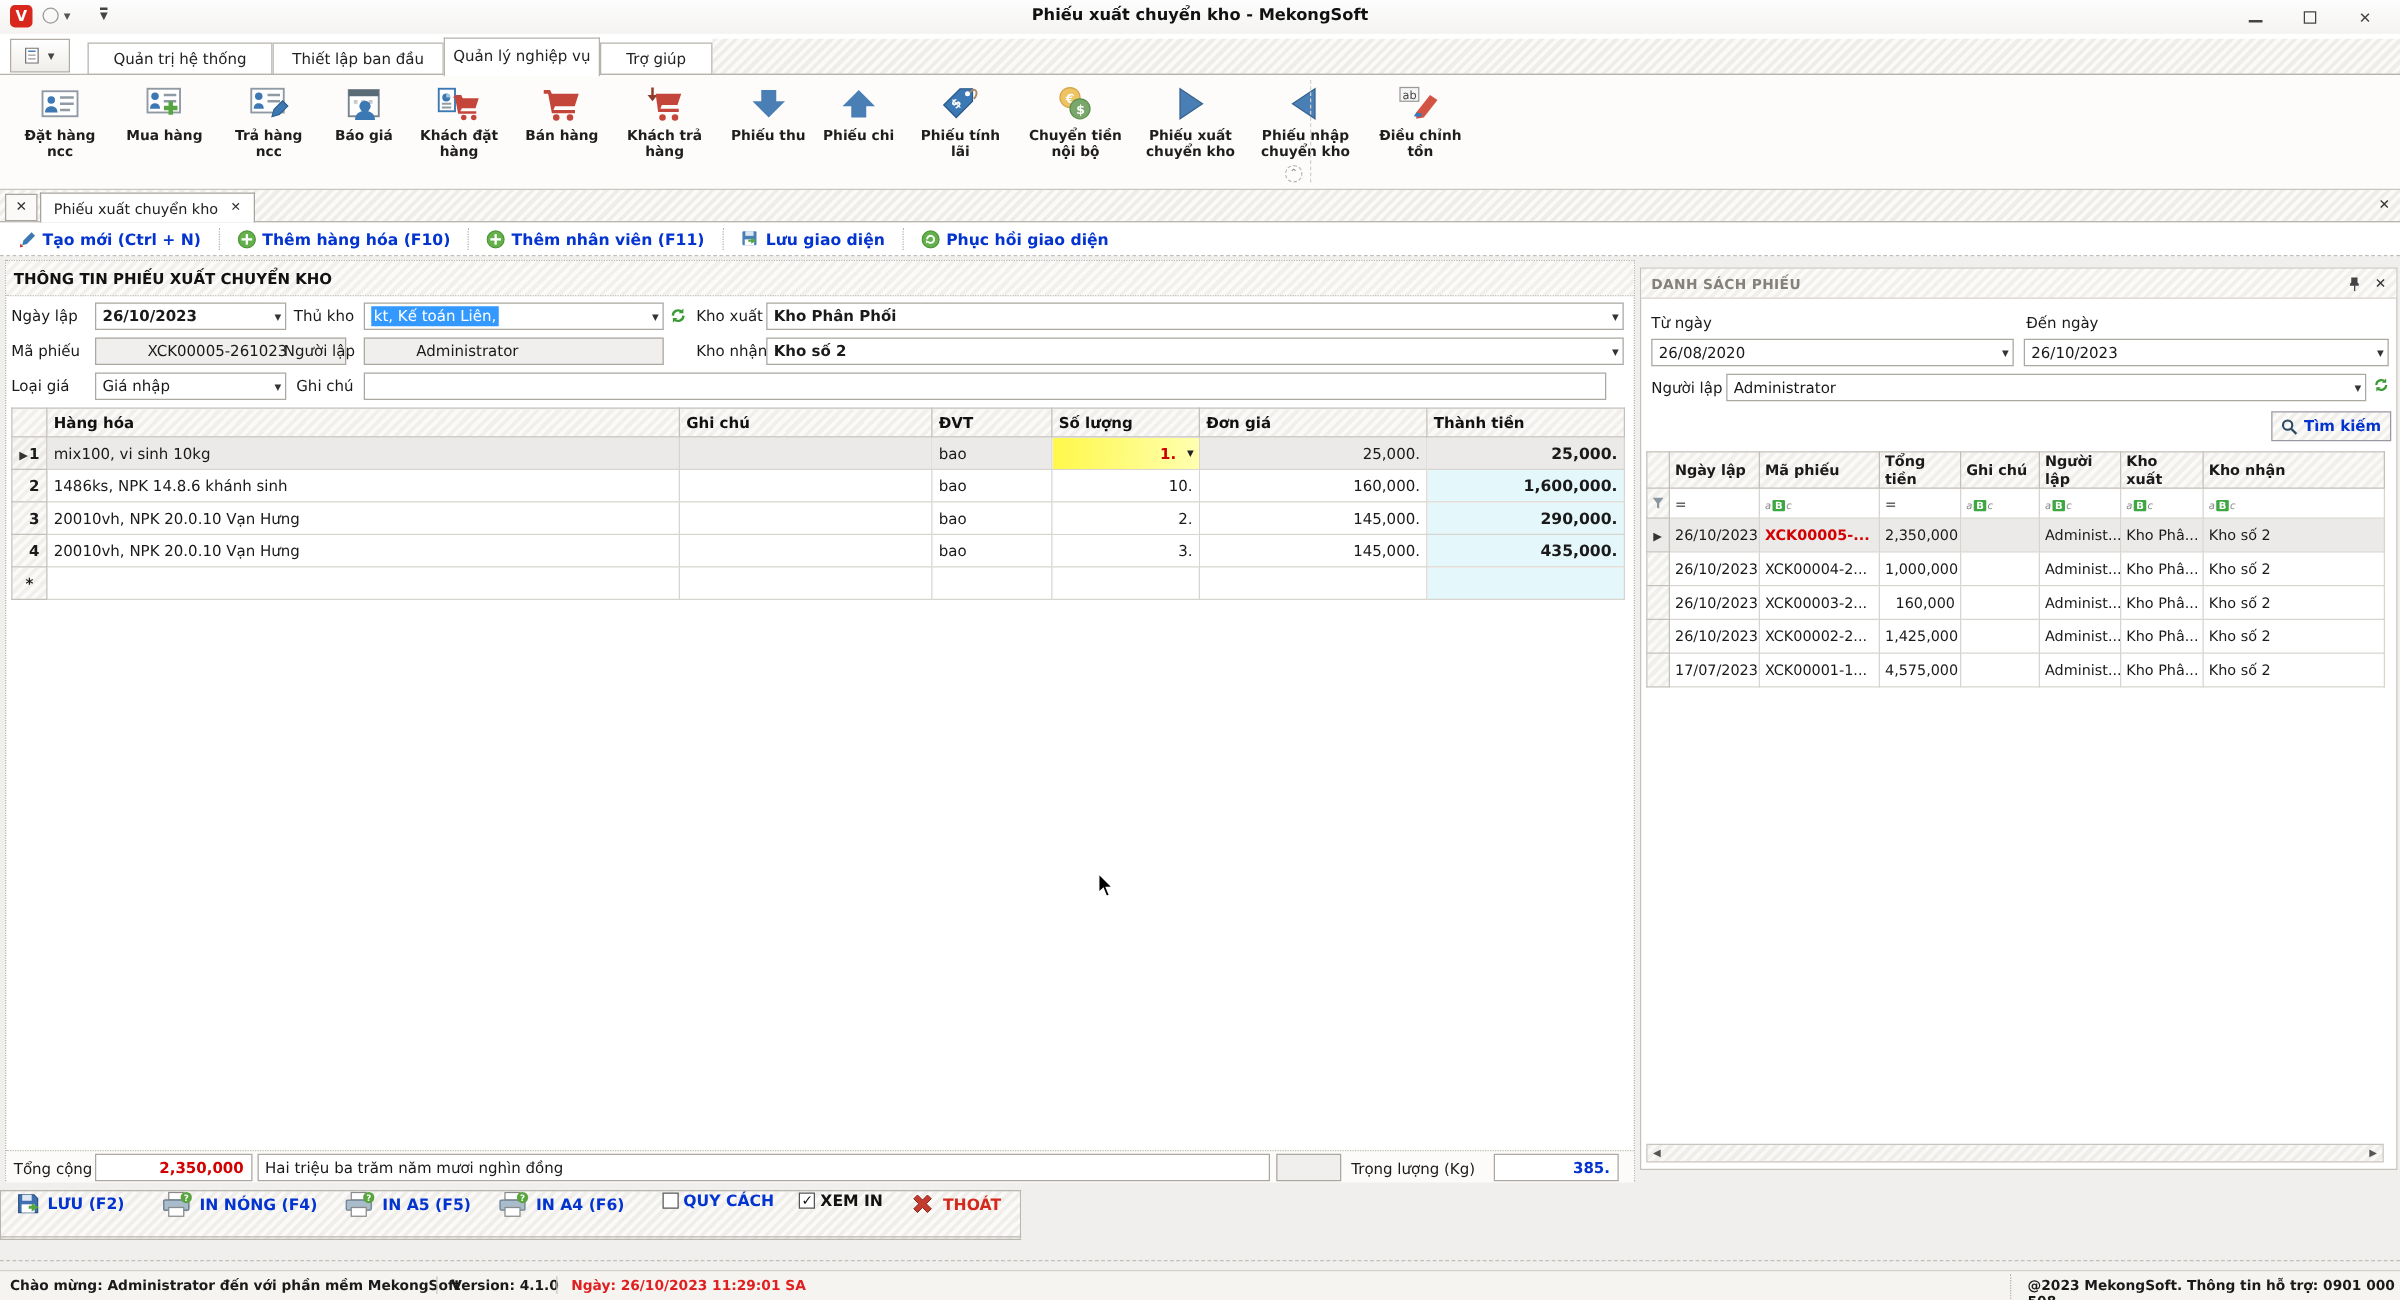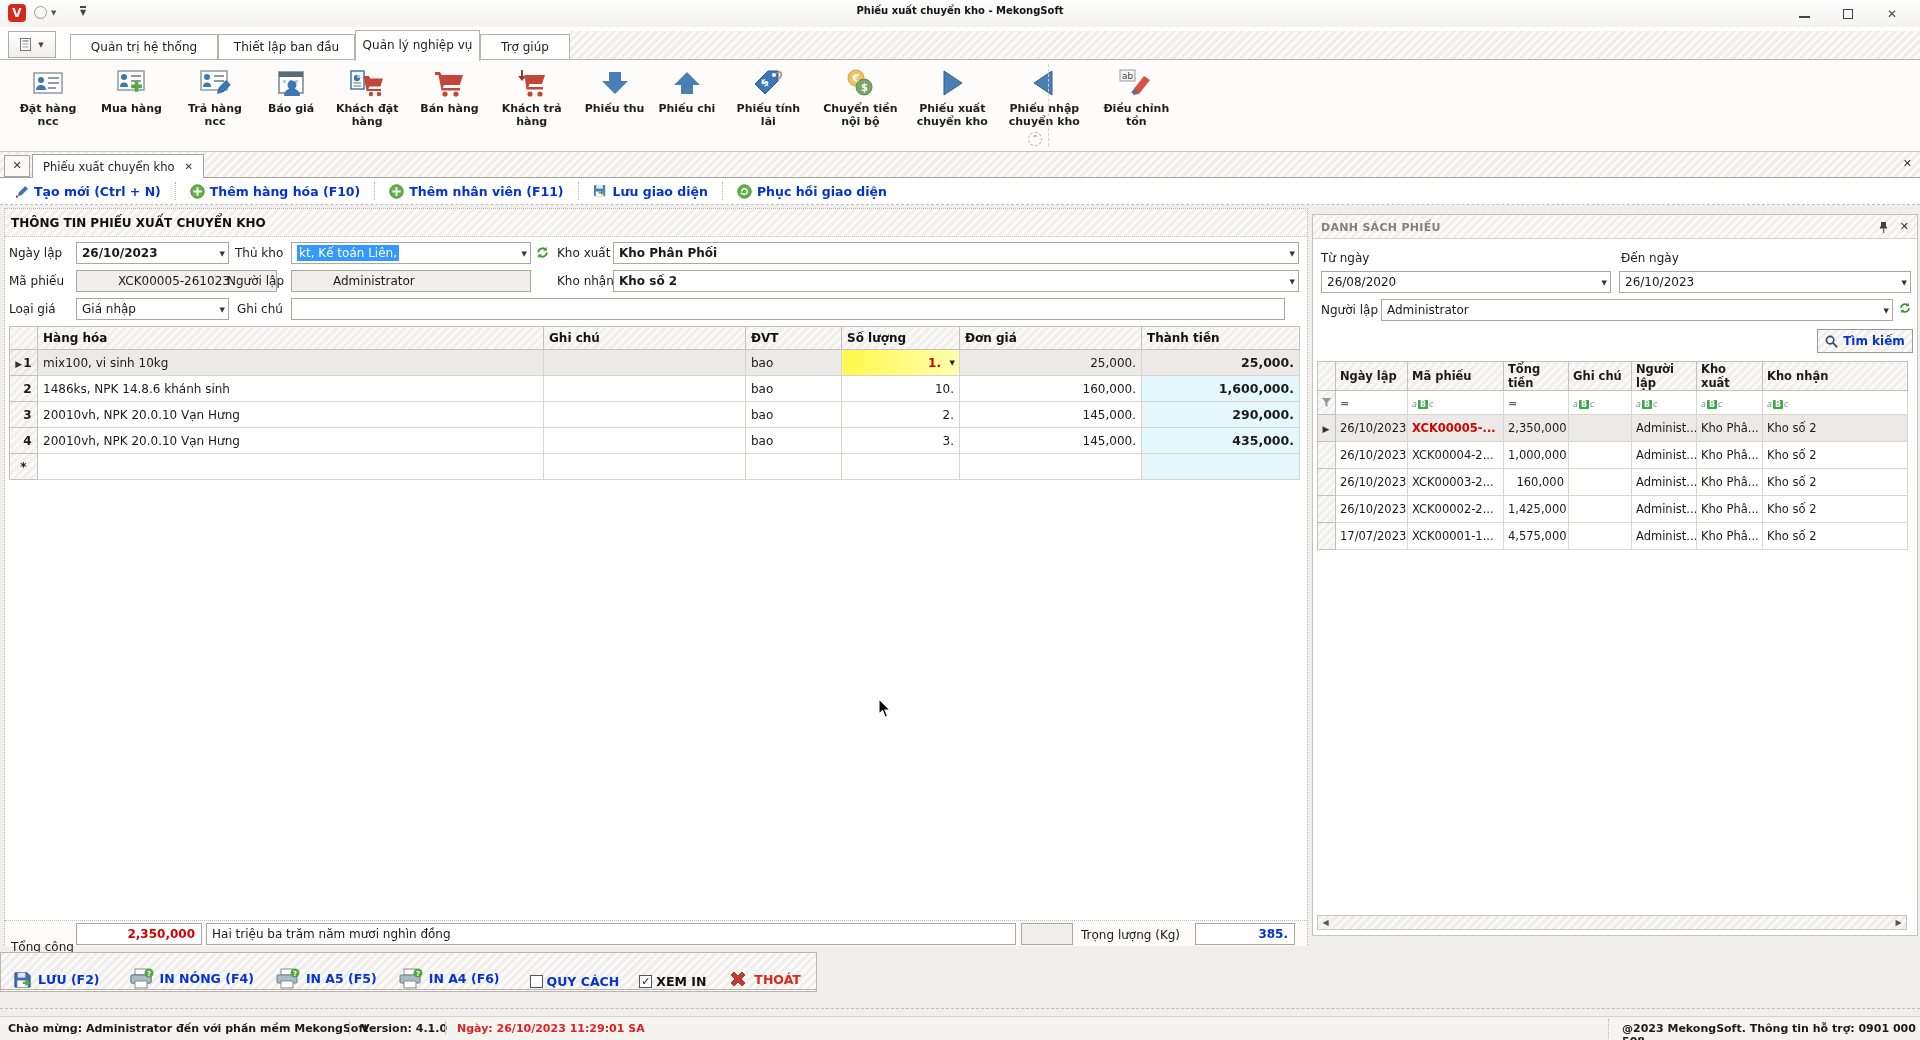--- a/index.html
+++ b/index.html
@@ -6,21 +6,21 @@
   html,body { width:1920px; height:1040px; overflow:hidden; }
   body { font-family:"DejaVu Sans","Liberation Sans",sans-serif; font-size:12px; color:#1a1a1a; background:#f0efed; }
   .app { position:relative; width:1920px; height:1040px; background:#f0efed; }
 
   
   .titlebar { position:absolute; left:0; top:0; width:1920px; height:27px; background:linear-gradient(#fdfdfd,#f4f3f1); }
   .logo { position:absolute; left:8px; top:4px; width:18px; height:18px; background:#d8281e; border-radius:4px; color:#fff; font-weight:bold; font-size:12px; text-align:center; line-height:18px; }
   .qat-circle { position:absolute; left:34px; top:6px; width:13px; height:13px; border:1.5px solid #9a9a9a; border-radius:50%; }
   .qat-dd1 { position:absolute; left:51px; top:9px; font-size:7px; color:#555; }
   .qat-custom { position:absolute; left:80px; top:6px; font-size:8px; color:#444; border-top:2px solid #444; padding-top:0px; line-height:10px; }
-  .wtitle { position:absolute; left:0; top:5px; width:100%; text-align:center; font-weight:bold; font-size:10px; color:#111; }
+  .wtitle { position:absolute; left:0; top:5px; width:100%; text-align:center; font-weight:bold; font-size:13px; color:#111; }
   .winbtns { position:absolute; right:6px; top:0; height:27px; display:flex; }
   .winbtn { width:44px; height:27px; display:flex; align-items:center; justify-content:center; color:#444; font-size:12px; }
   .ic-min { display:inline-block; width:11px; border-bottom:2px solid #444; height:2px; margin-top:6px;}
   .ic-max { display:inline-block; width:10px; height:10px; border:1.5px solid #444; }
 
   
   .tabstrip { position:absolute; left:0; top:27px; width:1920px; height:33px; background:#fff; }
   .tabstrip .hatchzone { position:absolute; left:570px; top:4px; right:0; height:29px; background:repeating-linear-gradient(135deg,#efede9 0 3px,#fbfaf8 3px 6px); border-bottom:1px solid #b7b3ad; }
   .appmenu { position:absolute; left:8px; top:4px; width:48px; height:27px; border:1px solid #b0aca6; background:linear-gradient(#ffffff,#f0eeea); display:flex; align-items:center; justify-content:center; gap:4px; }
   .rtab { position:absolute; top:7px; height:26px; line-height:24px; text-align:center; font-size:12px; color:#222; border:1px solid #b7b3ad; background:#fff; }
@@ -97,21 +97,21 @@
   .sgrid .num { text-align:right; }
   .f-cell { height:24px !important; }
   .f-eq,.f-abc { display:none; }
   .f-eq.show { display:inline; color:#666; font-weight:bold; font-size:11px; }
   .f-abc.show { display:inline-flex; align-items:center; font-size:8px; color:#888; }
   .f-abc b { background:#3da742; color:#fff; font-size:8px; padding:0 2px; margin:0 1px; border-radius:1px; }
   .hscroll { position:absolute; left:4px; top:700px; width:590px; height:15px; border:1px solid #c8c4be; background:repeating-linear-gradient(135deg,#efede9 0 3px,#f9f8f6 3px 6px); }
   .hs-arrow { position:absolute; top:0; width:15px; height:13px; text-align:center; font-size:8px; color:#555; line-height:13px; }
 
   
-  .printbar { position:absolute; left:0; top:952px; width:817px; height:40px; border:1px solid #b9b5af; border-bottom:3px double #b9b5af; background:repeating-linear-gradient(135deg,#f0eeea 0 3px,#fbfaf8 3px 6px); display:flex; align-items:flex-end; padding-left:12px; }
+  .printbar { position:absolute; left:0; top:952px; width:817px; height:40px; border:1px solid #b9b5af; border-bottom:3px double #b9b5af; background:repeating-linear-gradient(135deg,#f0eeea 0 3px,#fbfaf8 3px 6px); display:flex; align-items:flex-start; padding-left:12px; }
   .pbtn { display:flex; align-items:center; gap:6px; color:#0434cf; font-weight:bold; font-size:12.5px; }
   .chk { display:flex; align-items:center; gap:4px; color:#0434cf; font-weight:bold; font-size:12.5px; }
   .chkbox { width:13px; height:13px; border:1px solid #555; background:#fff; display:inline-flex; align-items:center; justify-content:center; font-size:11px; color:#111; font-weight:bold; }
   .dashline { position:absolute; left:0; top:1008px; width:1920px; border-top:1px dashed #c2beb8; }
 
   
   .statusbar { position:absolute; left:0; top:1016px; width:1920px; height:24px; background:#f5f4f1; border-top:1px solid #d5d1cb; font-size:11px; font-weight:bold; }
   .sb-item { position:absolute; top:5px; }
   .sb-sep { position:absolute; top:4px; height:14px; border-left:1px solid #c8c4be; }
   .sb-dotsep { position:absolute; top:2px; height:20px; border-left:1px dotted #b5b1ab; }
@@ -500,21 +500,21 @@
           <td></td>
           <td></td>
           <td></td>
           <td></td>
           <td class="c-total"></td>
         </tr>
       </tbody>
     </table>
 
     <div class="totals">
-      <span class="flabel" style="left:6px;top:15px;">Tổng cộng</span>
+      <span class="flabel" style="left:6px;top:3px;">Tổng cộng</span>
       <div class="fbox" style="left:71px;top:2px;width:126px;text-align:right;color:#d40000;font-weight:bold;padding-right:6px;">
         <span>2,350,000</span>
       </div>
       <div class="fbox" style="left:201px;top:2px;width:810px;padding-right:5px;">
         <span>Hai triệu ba trăm năm mươi nghìn đồng</span>
       </div>
       <div class="fbox ro" style="left:1016px;top:2px;width:52px;"></div>
       <span class="flabel" style="left:1076px;top:3px;">Trọng lượng (Kg)</span>
       <div class="fbox" style="left:1190px;top:2px;width:100px;text-align:right;color:#0434cf;font-weight:bold;padding-right:6px;">
         <span>385.</span>

